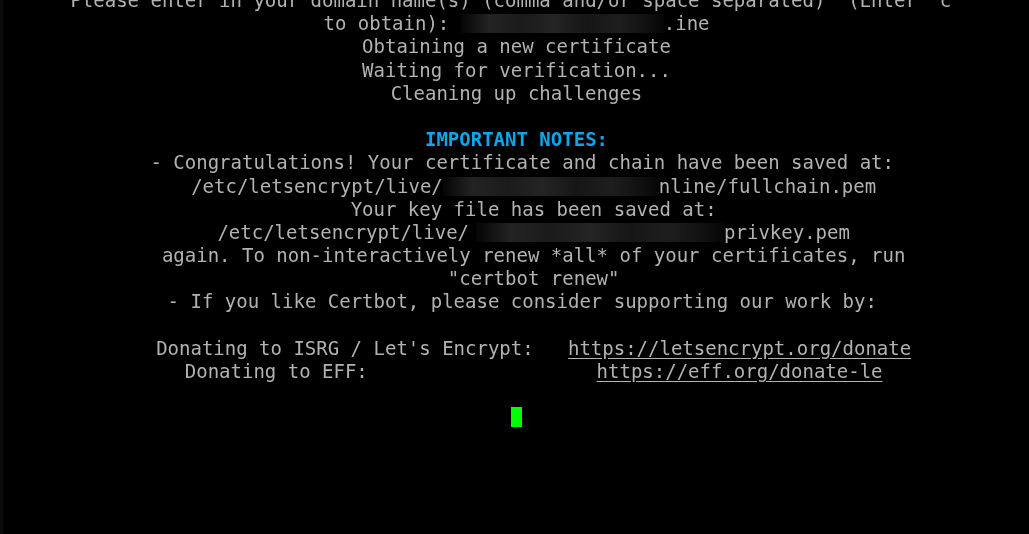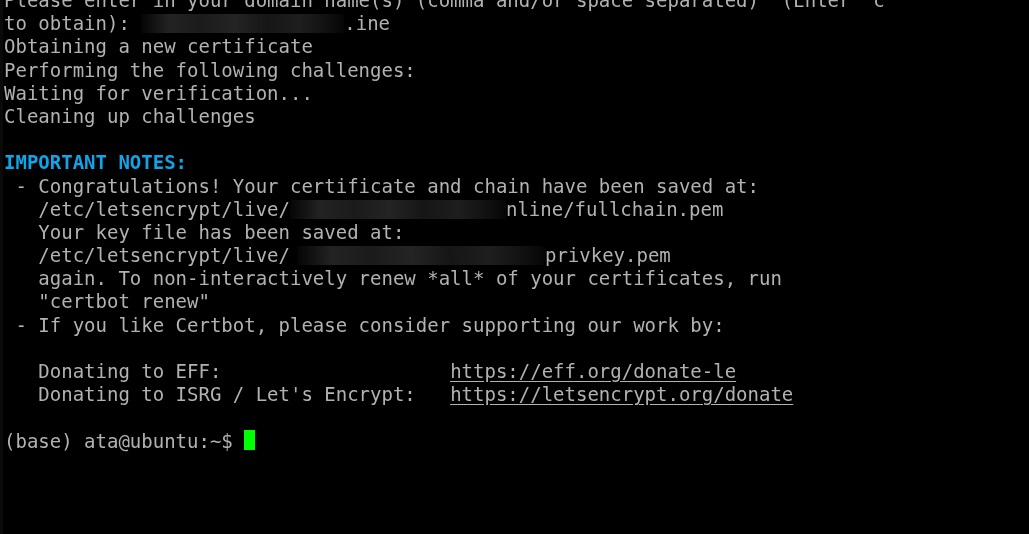--- a/index.html
+++ b/index.html
@@ -14,20 +14,21 @@
     font-family: "DejaVu Sans Mono", "Liberation Mono", monospace;
   }
   #terminal {
     position: relative;
     width: 1029px;
     height: 534px;
     background: #000000;
     box-sizing: border-box;
     border-left: 3px solid #0a0a0a;
     overflow: hidden;
+    text-align: center;
   }
   .screen {
     position: absolute;
     left: 0px;
     top: -11px;
     width: 1026px;
   }
   .line {
     height: 23.2px;
     line-height: 23.2px;
@@ -80,21 +81,20 @@
 
 <div id="terminal">
   <div class="screen">
 
     <div class="line">Please enter in your domain name(s) (comma and/or space separated)  (Enter 'c'</div>
 
     <div class="line"><span>to obtain): </span><span class="redact" style="width:203px;"></span><span>.ine</span></div>
 
     <div class="line">Obtaining a new certificate</div>
 
-    <div class="line">Performing the following challenges:</div>
 
 
     <div class="line">Waiting for verification...</div>
 
     <div class="line">Cleaning up challenges</div>
 
     <div class="line blank">&nbsp;</div>
 
     <div class="line bold-white">IMPORTANT NOTES:</div>
 
@@ -109,23 +109,23 @@
 
 
     <div class="line">   again. To non-interactively renew *all* of your certificates, run</div>
 
     <div class="line">   "certbot renew"</div>
 
     <div class="line"> - If you like Certbot, please consider supporting our work by:</div>
 
     <div class="line blank">&nbsp;</div>
 
+    <div class="line"><span>   Donating to ISRG / Let's Encrypt:   </span><span class="url">https://letsencrypt.org/donate</span></div>
+
     <div class="line"><span>   Donating to EFF:                    </span><span class="url">https://eff.org/donate-le</span></div>
-
-    <div class="line"><span>   Donating to ISRG / Let's Encrypt:   </span><span class="url">https://letsencrypt.org/donate</span></div>
 
     <div class="line blank">&nbsp;</div>
 
-    <div class="line"><span>(base) ata@ubuntu:~$ </span><span class="cursor"></span></div>
+    <div class="line"><span class="cursor"></span></div>
 
   </div>
   <div class="bottombar"></div>
 </div>
 
 </body></html>

